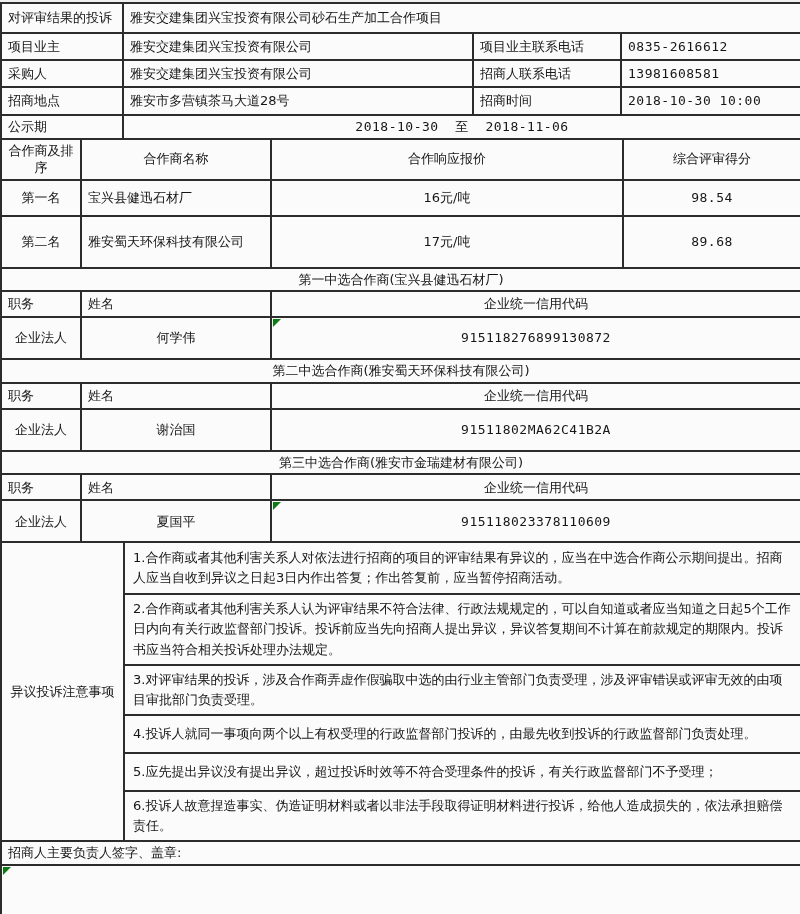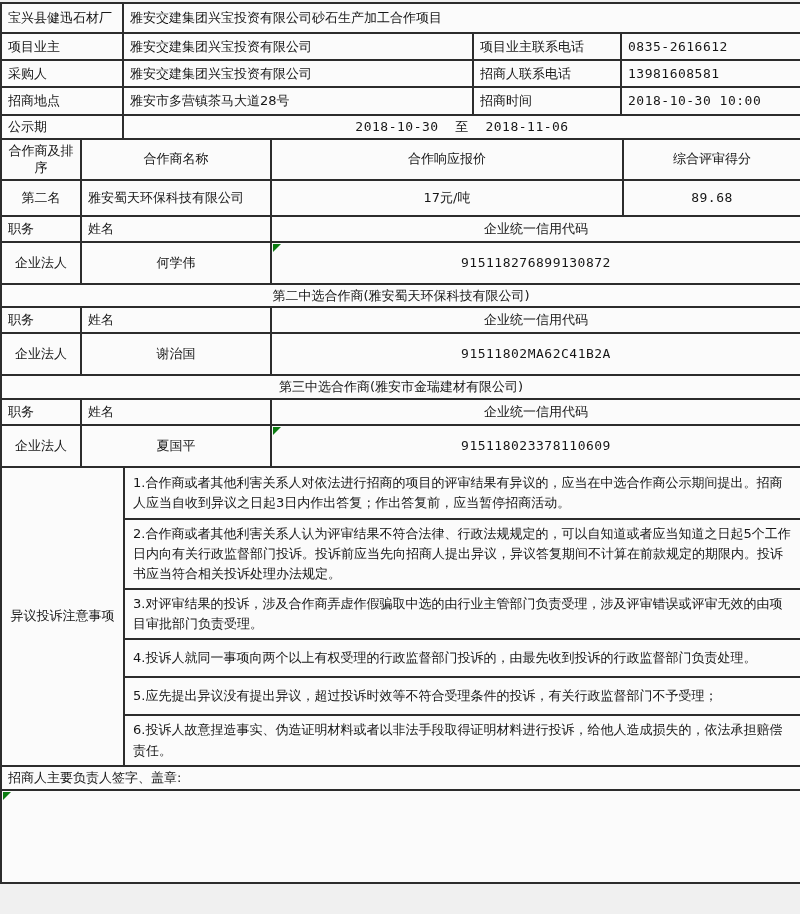--- a/index.html
+++ b/index.html
@@ -44,21 +44,21 @@
 
   <table>
     <colgroup>
         <col style="width:122px">
         <col style="width:350px">
         <col style="width:148px">
         <col style="width:180px">
       </colgroup>
     <tbody>
         <tr style="height:30px">
-      <td class="l">宝兴县健迅石材厂</td>
+      <td class="l">对评审结果的投诉</td>
       <td class="l" colspan="3">雅安交建集团兴宝投资有限公司砂石生产加工合作项目</td>
     </tr>
     <tr style="height:27px">
       <td class="l">项目业主</td>
       <td class="l">雅安交建集团兴宝投资有限公司</td>
       <td class="l">项目业主联系电话</td>
       <td class="l num">0835-2616612</td>
     </tr>
     <tr style="height:27px">
       <td class="l">采购人</td>
@@ -87,35 +87,44 @@
         <col style="width:178px">
       </colgroup>
     <tbody>
         <tr style="height:40px">
       <td class="c">合作商及排序</td>
       <td class="c">合作商名称</td>
       <td class="c">合作响应报价</td>
       <td class="c">综合评审得分</td>
     </tr>
     <tr style="height:36px">
+      <td class="c">第一名</td>
+      <td class="l">宝兴县健迅石材厂</td>
+      <td class="c">16元/吨</td>
+      <td class="c num">98.54</td>
+    </tr>
+    <tr style="height:52px">
       <td class="c">第二名</td>
       <td class="l">雅安蜀天环保科技有限公司</td>
       <td class="c">17元/吨</td>
       <td class="c num">89.68</td>
     </tr>
   </tbody>
     </table>
 
   <table class="stack">
     <colgroup>
         <col style="width:80px">
         <col style="width:190px">
         <col style="width:530px">
       </colgroup>
     <tbody>
+        <tr style="height:22px">
+      <td class="c" colspan="3">第一中选合作商(宝兴县健迅石材厂)</td>
+    </tr>
     <tr style="height:26px">
       <td class="l">职务</td>
       <td class="l">姓名</td>
       <td class="c">企业统一信用代码</td>
     </tr>
     <tr style="height:42px">
       <td class="c">企业法人</td>
       <td class="c">何学伟</td>
       <td class="c num rel">
         <span class="marker"></span>

